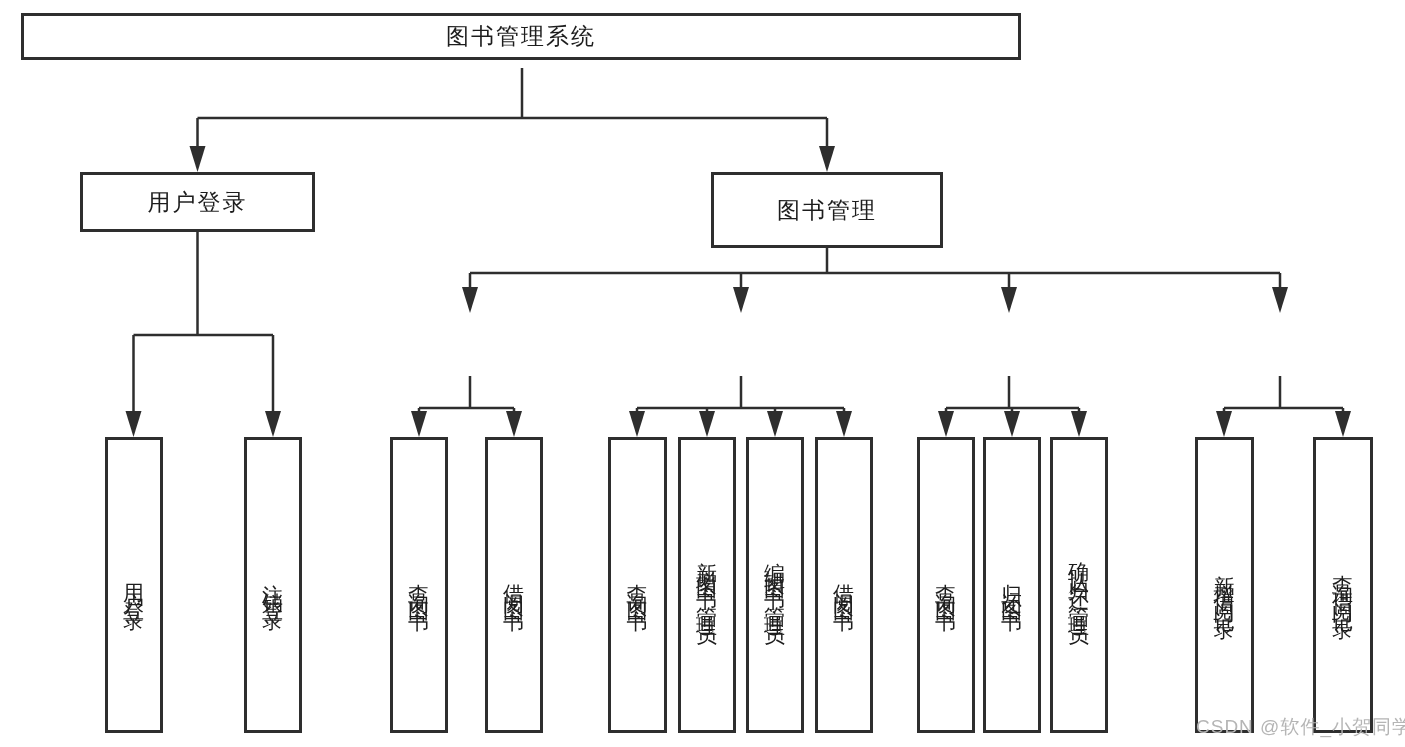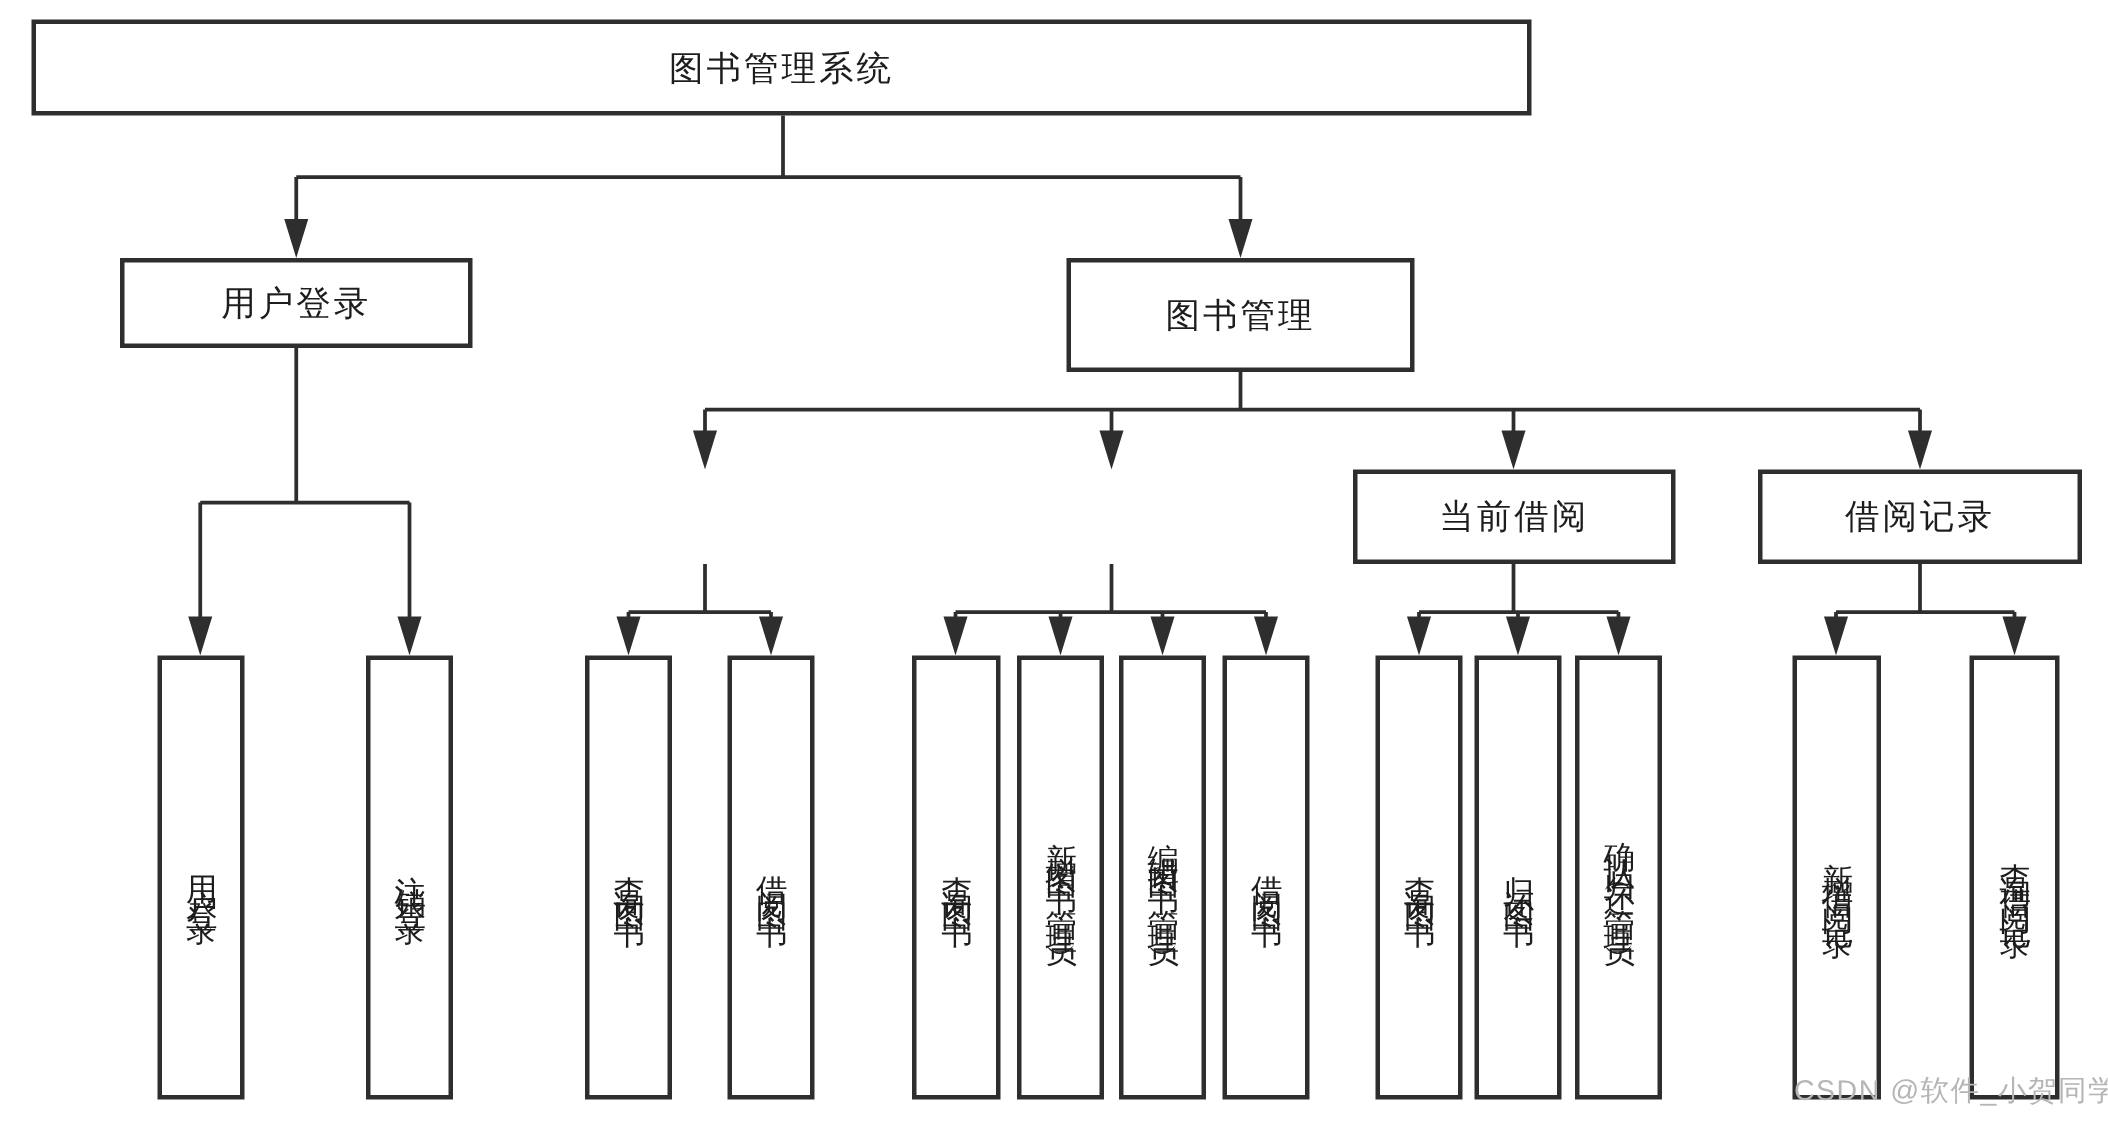--- a/index.html
+++ b/index.html
@@ -54,21 +54,21 @@
     line-height:1;
   }
   .leaf .lbl{
     writing-mode:vertical-rl;
     text-orientation:mixed;
     font-size:21px;
     letter-spacing:9px;
     line-height:1;
   }
   
-  #root-box{left:21px;top:13px;width:1000px;height:64px;}
+  #root-box{left:21px;top:13px;width:1000px;height:47px;}
   
   #n-user{left:80px;top:172px;width:235px;height:60px;}
   #n-mgmt{left:711px;top:172px;width:232px;height:76px;}
   
   #n-newbook{left:363px;top:313px;width:214px;height:63px;}
   #n-borrow{left:633px;top:313px;width:216px;height:63px;}
   #n-current{left:902px;top:313px;width:215px;height:63px;}
   #n-records{left:1172px;top:313px;width:216px;height:63px;}
   
   .leaf{top:437px;width:58px;height:296px;}
@@ -147,26 +147,20 @@
     <span class="lbl">图书管理系统</span>
   </div>
 
   <div class="box" id="n-user">
     <span class="lbl">用户登录</span>
   </div>
   <div class="box" id="n-mgmt">
     <span class="lbl">图书管理</span>
   </div>
 
-  <div class="box" id="n-current">
-    <span class="lbl">当前借阅</span>
-  </div>
-  <div class="box" id="n-records">
-    <span class="lbl">借阅记录</span>
-  </div>
 
   <div class="box leaf" id="lf-ul1">
     <span class="lbl">用户登录</span>
   </div>
   <div class="box leaf" id="lf-ul2">
     <span class="lbl">注销登录</span>
   </div>
 
   <div class="box leaf" id="lf-nb1">
     <span class="lbl">查询图书</span>

